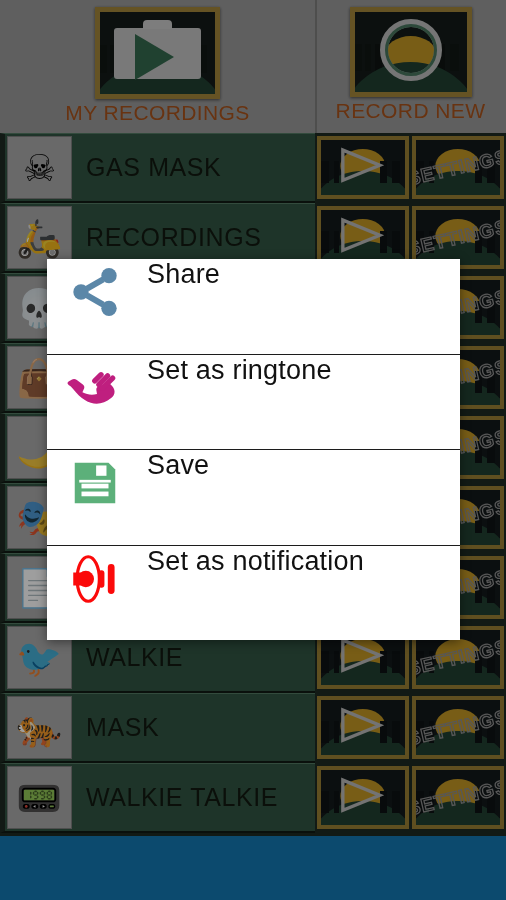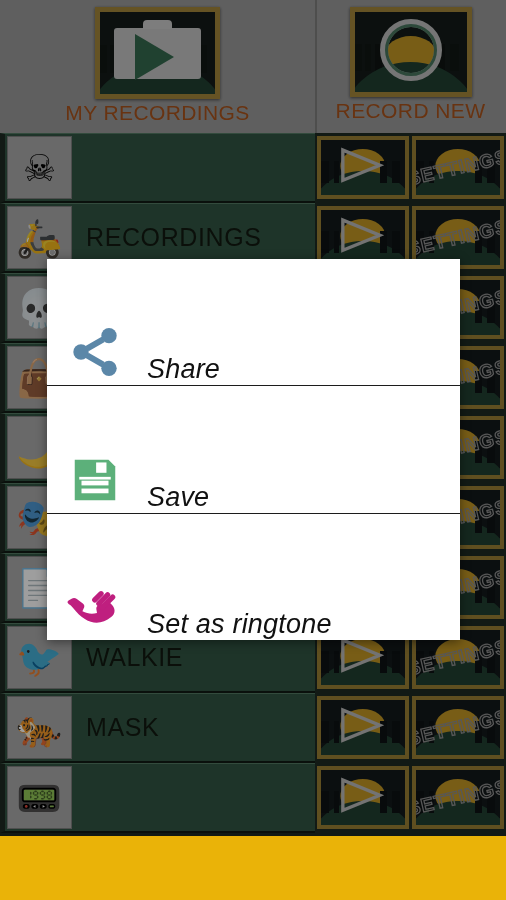--- a/index.html
+++ b/index.html
@@ -9,21 +9,21 @@
     height: 900px;
     overflow: hidden;
     background: #6b4a33;
     font-family: "Liberation Sans", sans-serif;
   }
 
   #app {
     position: relative;
     width: 506px;
     height: 900px;
-    background: #eab308;
+    background: #0c4a6e;
     overflow: hidden;
   }
 
   
   #backdrop {
     position: absolute;
     inset: 0;
     filter: brightness(0.62) saturate(0.85);
   }
 
@@ -268,25 +268,24 @@
     height: 381px;
     background: #ffffff;
     box-shadow: 0 2px 10px rgba(0,0,0,.45);
     z-index: 50;
     display: flex;
     flex-direction: column;
   }
   .m-item {
     flex: 1;
     display: flex;
-    align-items: flex-end;
+    align-items: flex-start;
     padding-left: 9px;
     border-bottom: 1.5px solid #1c1c1c;
     background: #fff;
-    font-style: italic;
   }
   .m-item:last-child { border-bottom: none; }
   .m-icon {
     width: 78px;
     height: 66px;
     flex: none;
     display: flex;
     align-items: center;
     justify-content: center;
   }
@@ -328,20 +327,21 @@
       </div>
     </div>
 
     <div class="list" id="list">
         <div class="sliver">
           <div class="row"></div>
         </div>
         <div class="row">
           <div class="row-name">
             <div class="thumb">☠</div>
+            <div class="row-label">GAS MASK</div>
           </div>
           <div class="row-actions">
             <div class="act">
               <div class="sun"></div>
               <div class="hill"></div>
               <div class="sky"></div>
               <svg class="play-svg" viewBox="0 0 100 60" preserveAspectRatio="none">
                 <polygon points="26,12 26,48 70,30" fill="none" stroke="#b9b9b9" stroke-width="4"></polygon>
               </svg>
             </div>
@@ -525,20 +525,21 @@
               <div class="sun"></div>
               <div class="hill"></div>
               <div class="sky"></div>
               <div class="settings-word">SETTINGS</div>
             </div>
           </div>
         </div>
         <div class="row">
           <div class="row-name">
             <div class="thumb">📟</div>
+            <div class="row-label">WALKIE TALKIE</div>
           </div>
           <div class="row-actions">
             <div class="act">
               <div class="sun"></div>
               <div class="hill"></div>
               <div class="sky"></div>
               <svg class="play-svg" viewBox="0 0 100 60" preserveAspectRatio="none">
                 <polygon points="26,12 26,48 70,30" fill="none" stroke="#b9b9b9" stroke-width="4"></polygon>
               </svg>
             </div>
@@ -558,41 +559,53 @@
       <div class="m-item">
         <div class="m-icon">
           <svg width="56" height="56" viewBox="0 0 24 24">
             <circle cx="18" cy="5" r="3.3" fill="#5b87a8"></circle>
             <circle cx="6" cy="12" r="3.3" fill="#5b87a8"></circle>
             <circle cx="18" cy="19" r="3.3" fill="#5b87a8"></circle>
             <path d="M8.6 10.6 L15.5 6.6 M8.6 13.4 L15.5 17.4" stroke="#5b87a8" stroke-width="2.6" fill="none"></path>
           </svg>
         </div>
         <div class="m-label">Share</div>
-      </div>
-      <div class="m-item">
-        <div class="m-icon">
-          <svg width="54" height="56" viewBox="0 0 24 24">
-            <path d="M3 3 h15 l3 3 v15 H3 Z" fill="#5cb07a"></path>
-            <rect x="12.5" y="4.2" width="4.6" height="4.6" fill="#fff"></rect>
-            <rect x="6" y="12.3" width="12" height="2.1" fill="#fff"></rect>
-            <rect x="6" y="15.8" width="12" height="2.1" fill="#fff"></rect>
-            <rect x="5" y="10.6" width="14" height="1.2" fill="#fff"></rect>
-          </svg>
-        </div>
-        <div class="m-label">Save</div>
       </div>
       <div class="m-item">
         <div class="m-icon">
           <svg width="58" height="58" viewBox="0 0 24 24">
             <g transform="rotate(-38 12 12)">
               <path d="M5.2 3.2 c1.6 0 2.6 .3 2.9 1.6 l.8 3 c.2 .9 -.1 1.3 -.8 1.7 l-1.3 .7 c.9 2 2.3 3.4 4.3 4.3 l.7-1.3 c.4-.7 .8-1 1.7-.8 l3 .8 c1.3 .3 1.6 1.3 1.6 2.9 0 2-1.4 3.3-3.4 3.3 C8.5 19.4 4.6 15.5 4.6 6.6 4.6 4.6 3.2 3.2 5.2 3.2 Z" fill="#bf1f7f"></path>
             </g>
             <path d="M13.6 10.6 l3.6-3.6" stroke="#bf1f7f" stroke-width="2.2" stroke-linecap="round"></path>
             <path d="M15.1 12.1 l4.2-4.2" stroke="#bf1f7f" stroke-width="2.2" stroke-linecap="round"></path>
             <path d="M11.9 9.1 l2.6-2.6" stroke="#bf1f7f" stroke-width="2.2" stroke-linecap="round"></path>
           </svg>
         </div>
         <div class="m-label">Set as ringtone</div>
       </div>
+      <div class="m-item">
+        <div class="m-icon">
+          <svg width="54" height="56" viewBox="0 0 24 24">
+            <path d="M3 3 h15 l3 3 v15 H3 Z" fill="#5cb07a"></path>
+            <rect x="12.5" y="4.2" width="4.6" height="4.6" fill="#fff"></rect>
+            <rect x="6" y="12.3" width="12" height="2.1" fill="#fff"></rect>
+            <rect x="6" y="15.8" width="12" height="2.1" fill="#fff"></rect>
+            <rect x="5" y="10.6" width="14" height="1.2" fill="#fff"></rect>
+          </svg>
+        </div>
+        <div class="m-label">Save</div>
+      </div>
+      <div class="m-item">
+        <div class="m-icon">
+          <svg width="58" height="58" viewBox="0 0 24 24">
+            <ellipse cx="9.2" cy="12" rx="4.6" ry="9.2" fill="none" stroke="#fb0a0a" stroke-width="1.3"></ellipse>
+            <path d="M3 9.3 h4.4 a3.6 3.6 0 0 1 0 5.4 H3 Z" fill="#fb0a0a"></path>
+            <circle cx="8.2" cy="12" r="3.4" fill="#fb0a0a"></circle>
+            <rect x="13.4" y="8.4" width="2.5" height="7.2" rx="1.2" fill="#fb0a0a"></rect>
+            <rect x="17.3" y="5.8" width="2.8" height="12.4" rx="1.4" fill="#fb0a0a"></rect>
+          </svg>
+        </div>
+        <div class="m-label">Set as notification</div>
+      </div>
     </div>
 
 </div>
 
 </body></html>

